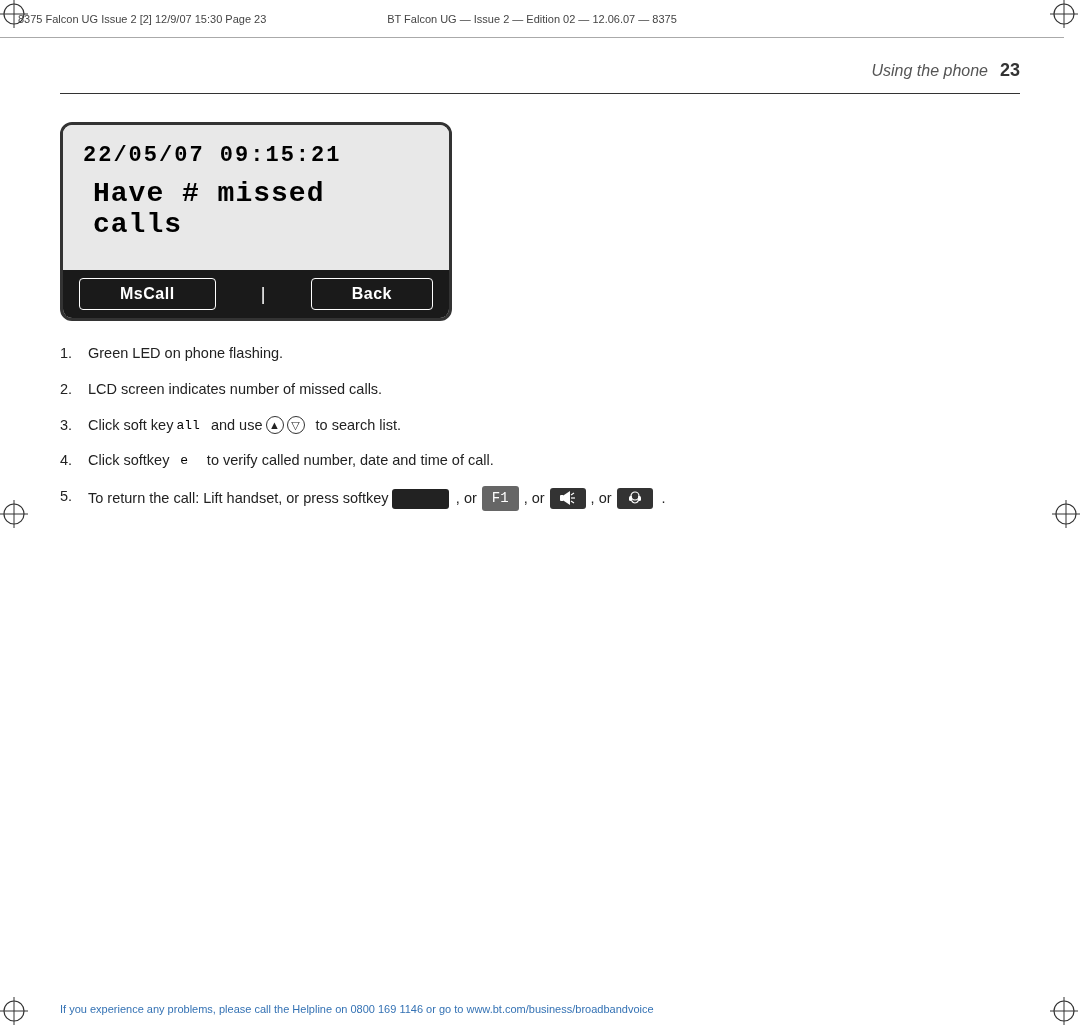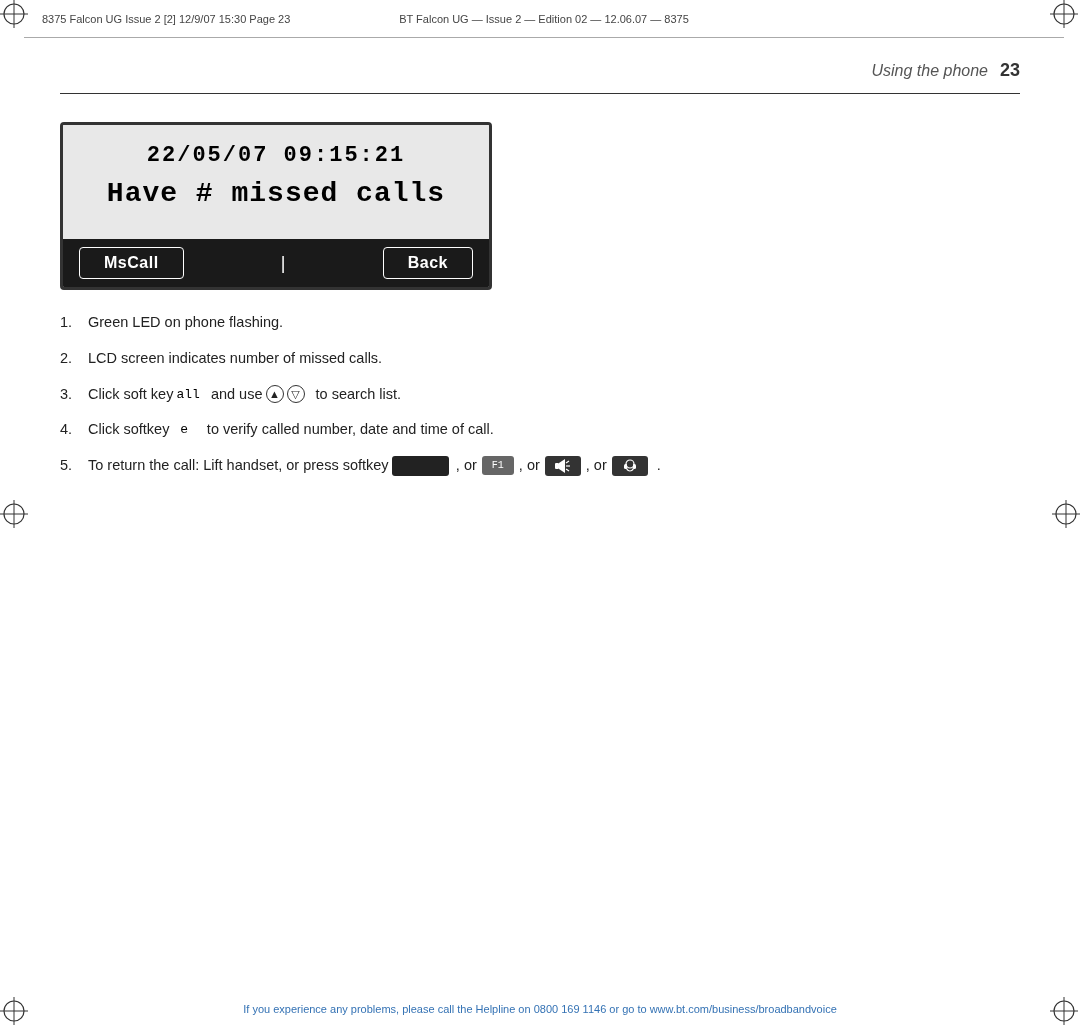--- a/index.html
+++ b/index.html
@@ -18,21 +18,20 @@
       position: absolute;
       top: 0;
       left: 0;
       right: 16px;
       height: 38px;
       border-bottom: 1px solid #aaa;
       display: flex;
       align-items: center;
       justify-content: space-between;
       padding: 0 18px;
-      margin-left: 24px;
     }
 
     .top-bar-left {
       font-size: 11px;
       color: #444;
     }
 
     .top-bar-center {
       font-size: 11px;
       color: #444;
@@ -80,26 +79,25 @@
       font-weight: bold;
       margin-bottom: 14px;
     }
 
     
     .phone-screen-wrap {
       margin-bottom: 22px;
     }
 
     .phone-screen {
-      width: 432px;
+      width: 392px;
       border: 3px solid #333;
-      border-radius: 4px;
+      border-radius: 12px;
       background: #e8e8e8;
       overflow: hidden;
-      text-align: center;
     }
 
     .phone-screen-inner {
       padding: 18px 20px 0 20px;
       background: #e8e8e8;
     }
 
     .phone-datetime {
       font-size: 22px;
       font-weight: bold;
@@ -125,21 +123,21 @@
       align-items: center;
       justify-content: space-between;
       padding: 8px 16px;
     }
 
     .phone-btn {
       background: #1a1a1a;
       color: #fff;
       border: 1.5px solid #fff;
       border-radius: 4px;
-      padding: 6px 24px;
+      padding: 6px 40px;
       font-size: 16px;
       font-weight: bold;
       font-family: Arial, sans-serif;
       letter-spacing: 0.5px;
     }
 
     .phone-btn-divider {
       color: #fff;
       font-size: 18px;
     }
@@ -217,40 +215,40 @@
       border-radius: 3px;
       padding: 2px 10px;
       font-size: 11px;
       font-family: 'Courier New', monospace;
       vertical-align: middle;
       margin: 0 2px;
     }
 
     .fn-key-f1 {
       background: #666;
-      font-size: 10px;
+      font-size: 14px;
     }
 
     .fn-key-speaker {
       background: #333;
     }
 
     .fn-key-headset {
       background: #333;
     }
 
     
     .page-footer {
       position: absolute;
       bottom: 12px;
       left: 60px;
       right: 60px;
       font-size: 11px;
       color: #3472b4;
-      text-align: center;
+      text-align: left;
     }
 
     
     .corner-tl {
       position: absolute;
       top: 0;
       left: 0;
       width: 30px;
       height: 30px;
     }

